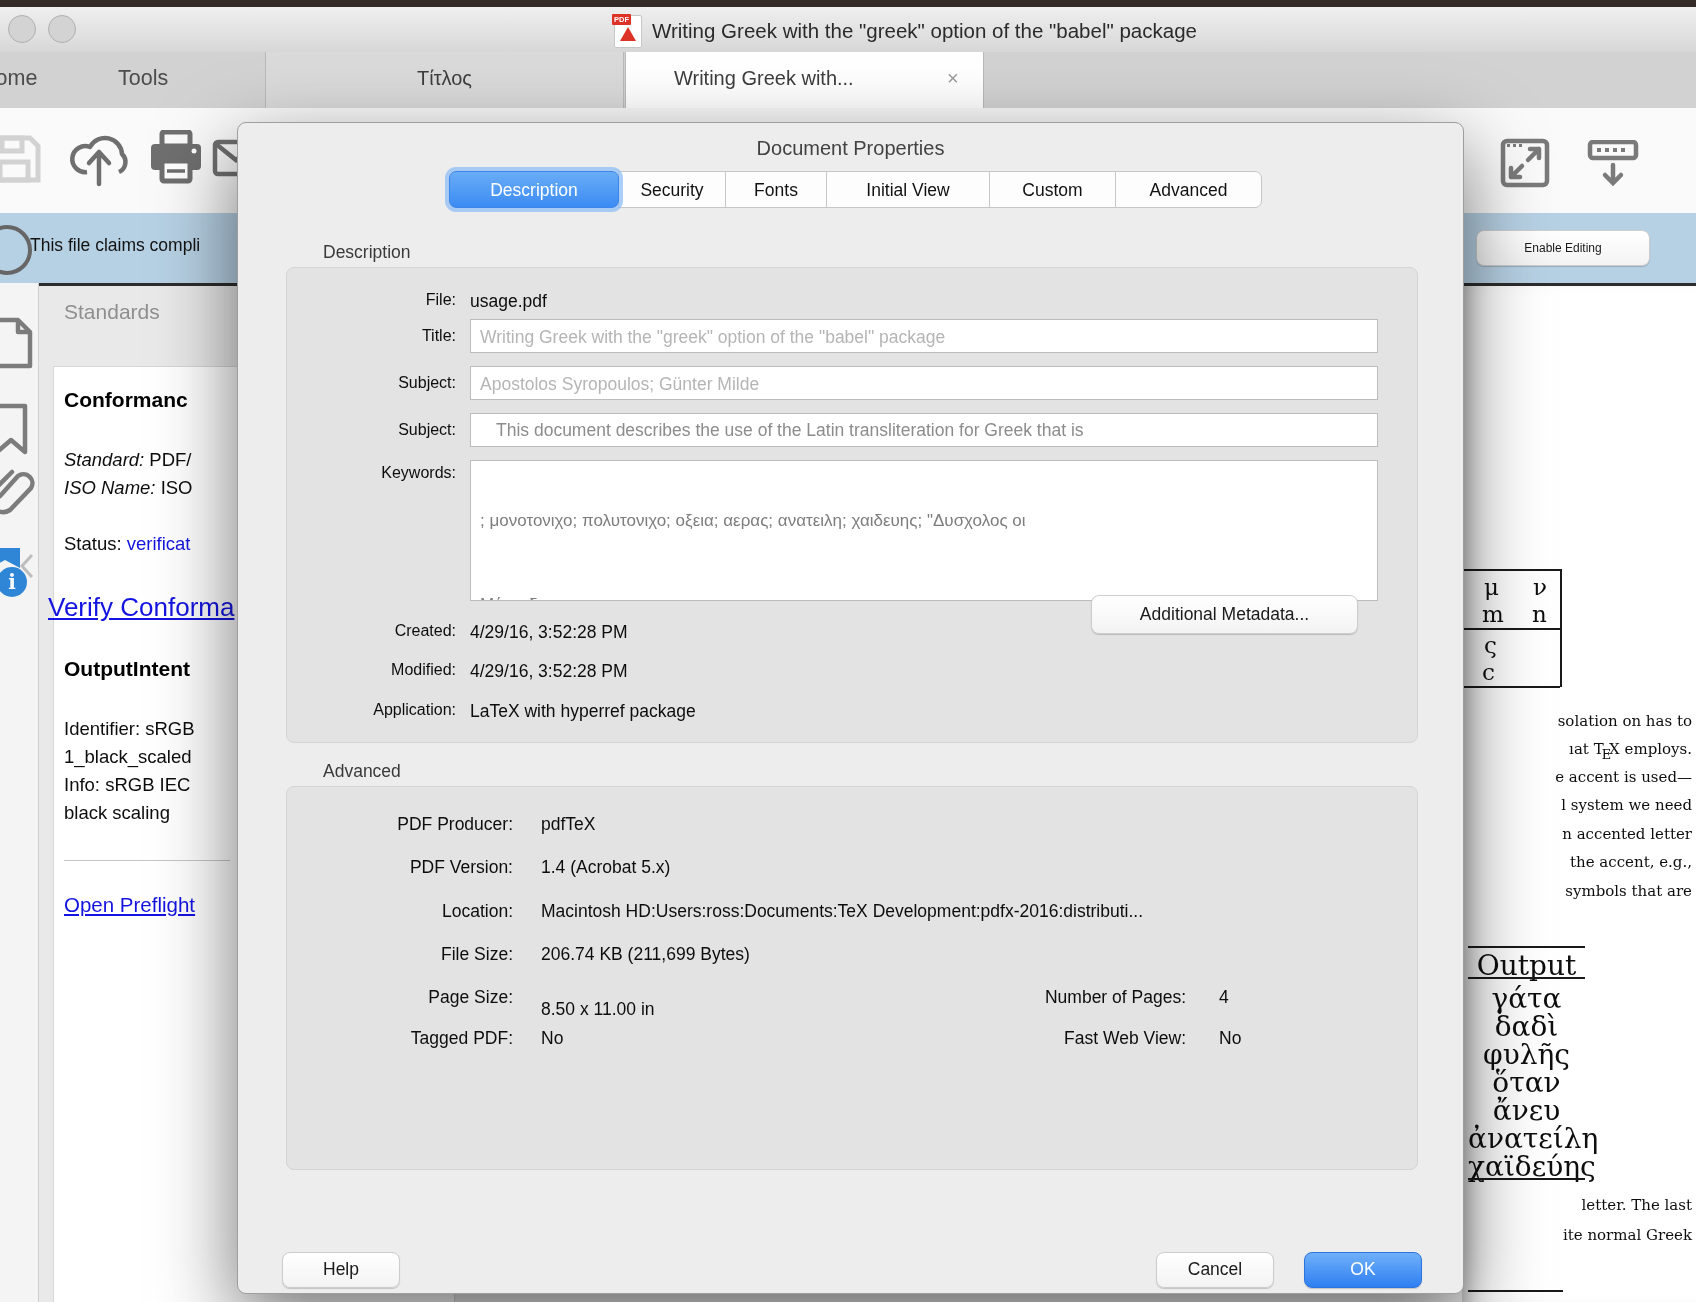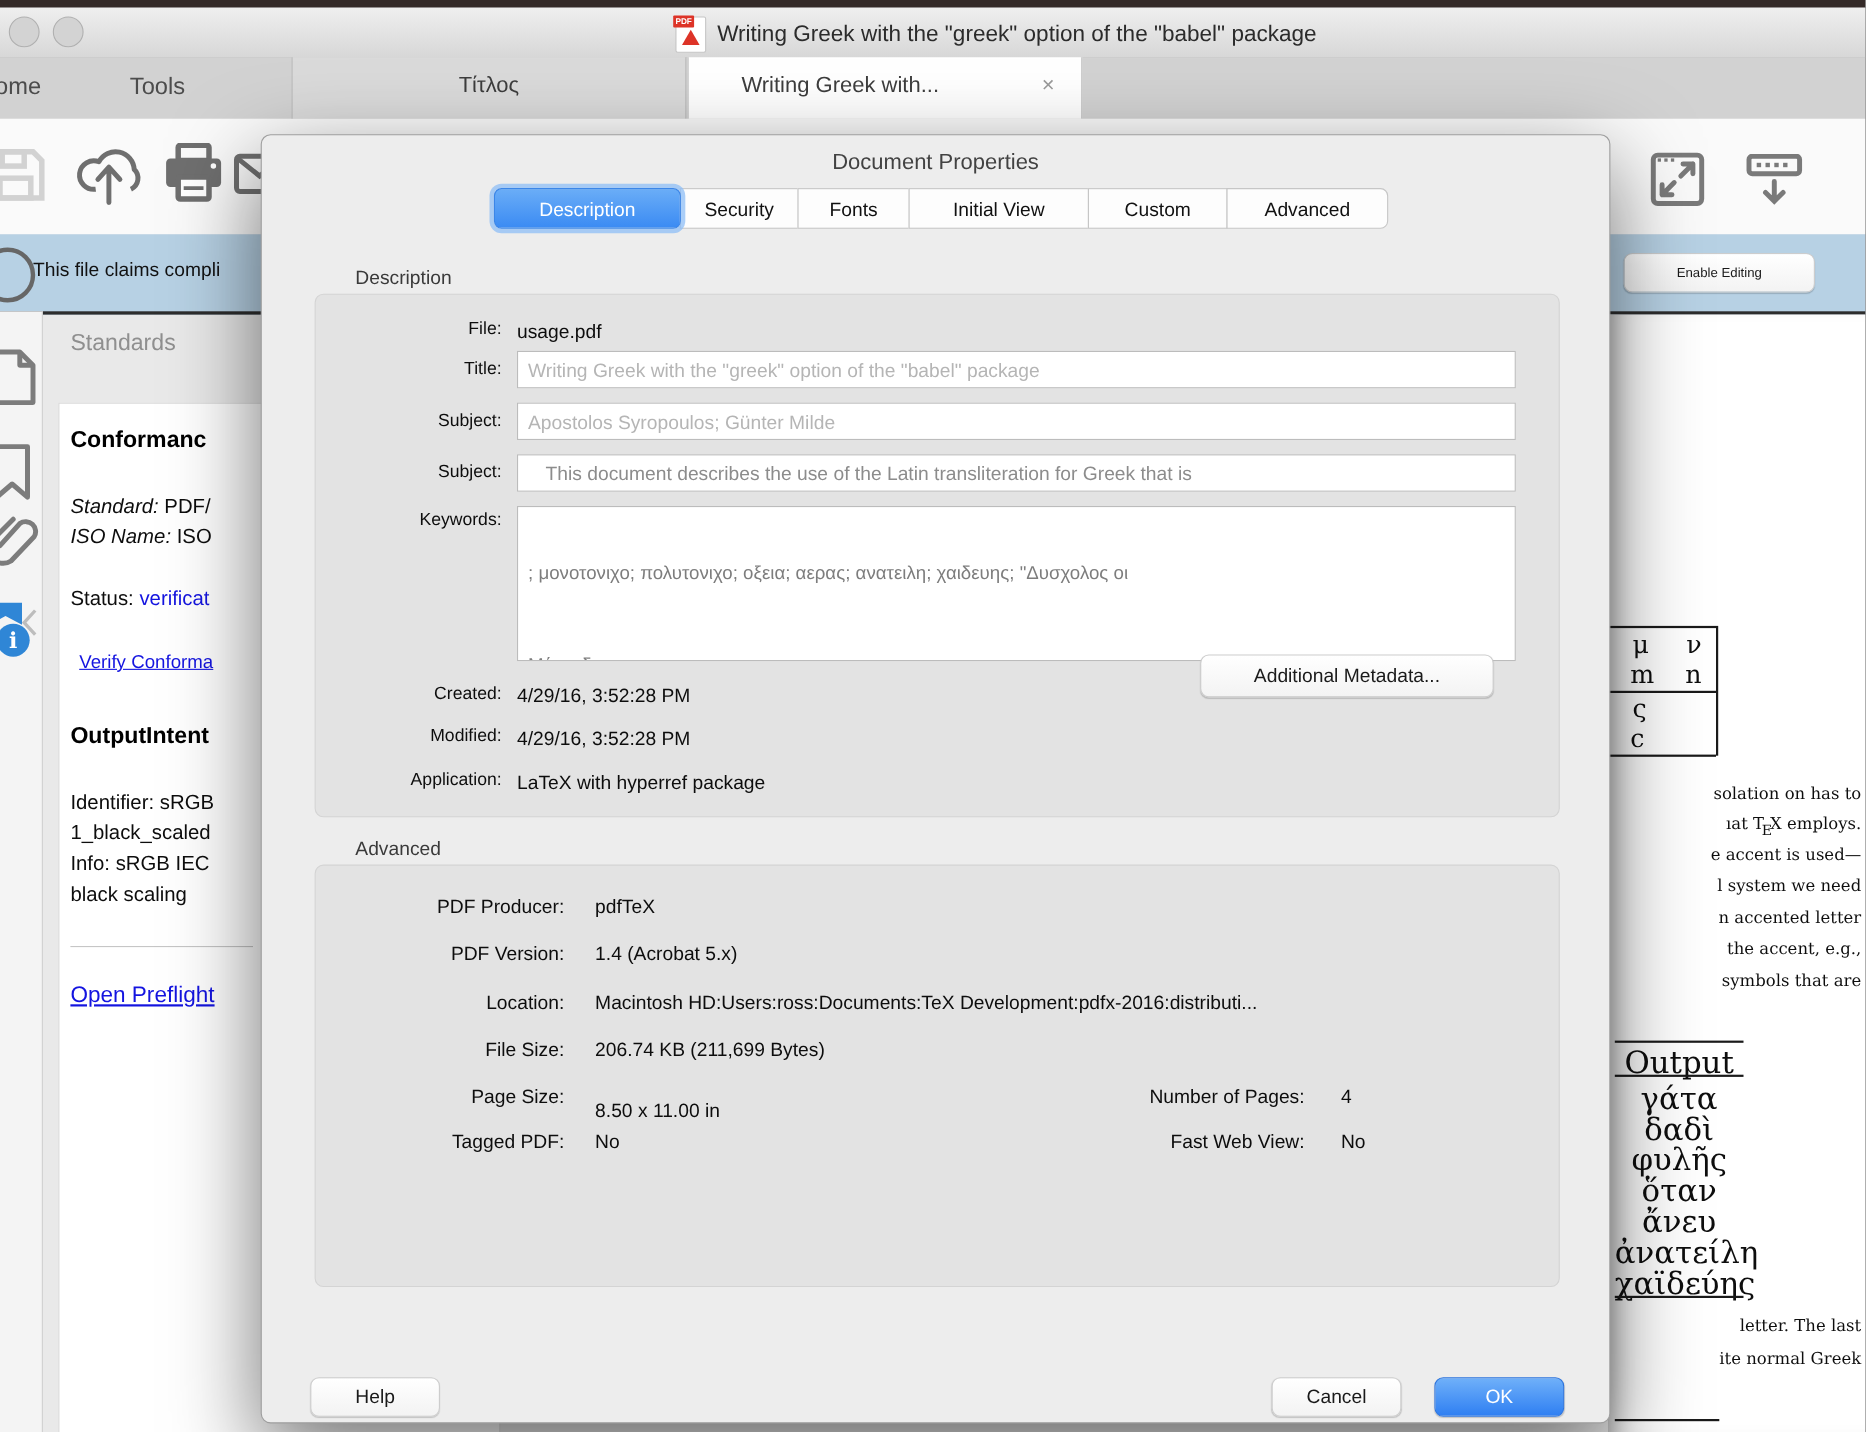--- a/index.html
+++ b/index.html
@@ -202,21 +202,21 @@
         <polyline points="12,2 2,13 12,24" fill="none" stroke="#bdbdbd" stroke-width="3"></polyline>
       </svg>
   </span>
 
   <div class="abs std-header">Standards</div>
   <div class="abs std-panel"></div>
   <div class="abs" style="left:64px;top:388px;font-size:21px;font-weight:bold;">Conformanc</div>
   <div class="abs sp" style="left:64px;top:449px;"><i>Standard:</i><span> PDF/</span></div>
   <div class="abs sp" style="left:64px;top:477px;"><i>ISO Name:</i><span> ISO</span></div>
   <div class="abs sp" style="left:64px;top:533px;"><span>Status: </span><span class="blue">verificat</span></div>
-  <div class="abs linkblue" style="left:72px;top:592px;font-size:17px;">Verify Conforma</div>
+  <div class="abs linkblue" style="left:48px;top:592px;font-size:26px;">Verify Conforma</div>
   <div class="abs" style="left:64px;top:657px;font-size:21px;font-weight:bold;white-space:nowrap;">OutputIntent</div>
   <div class="abs sp" style="left:64px;top:718px;">Identifier: sRGB</div>
   <div class="abs sp" style="left:64px;top:746px;">1_black_scaled</div>
   <div class="abs sp" style="left:64px;top:774px;">Info: sRGB IEC</div>
   <div class="abs sp" style="left:64px;top:802px;">black scaling</div>
   <div class="abs std-divider"></div>
   <div class="abs linkblue" style="left:64px;top:893px;font-size:20.5px;">Open Preflight</div>
 
   <div class="abs pdfpage">
 

